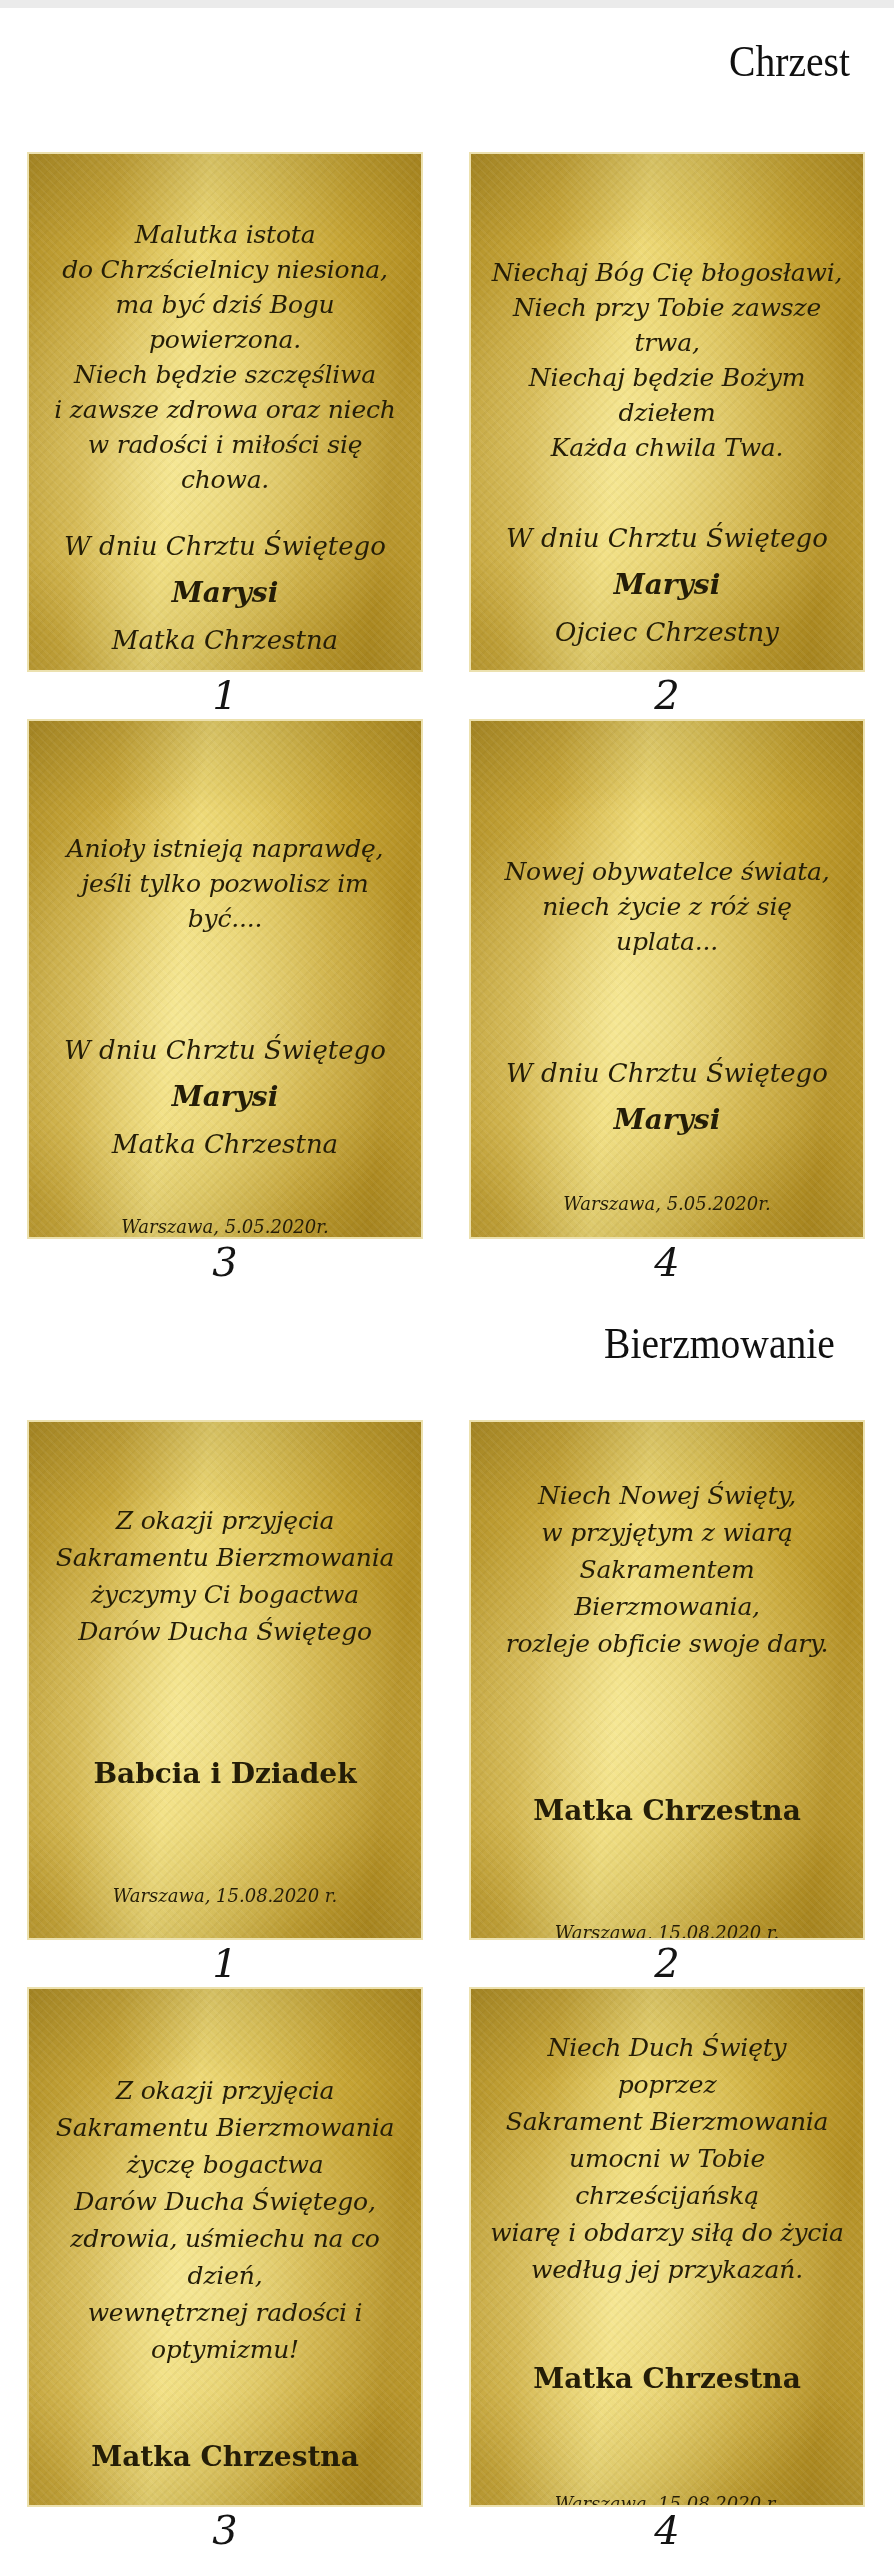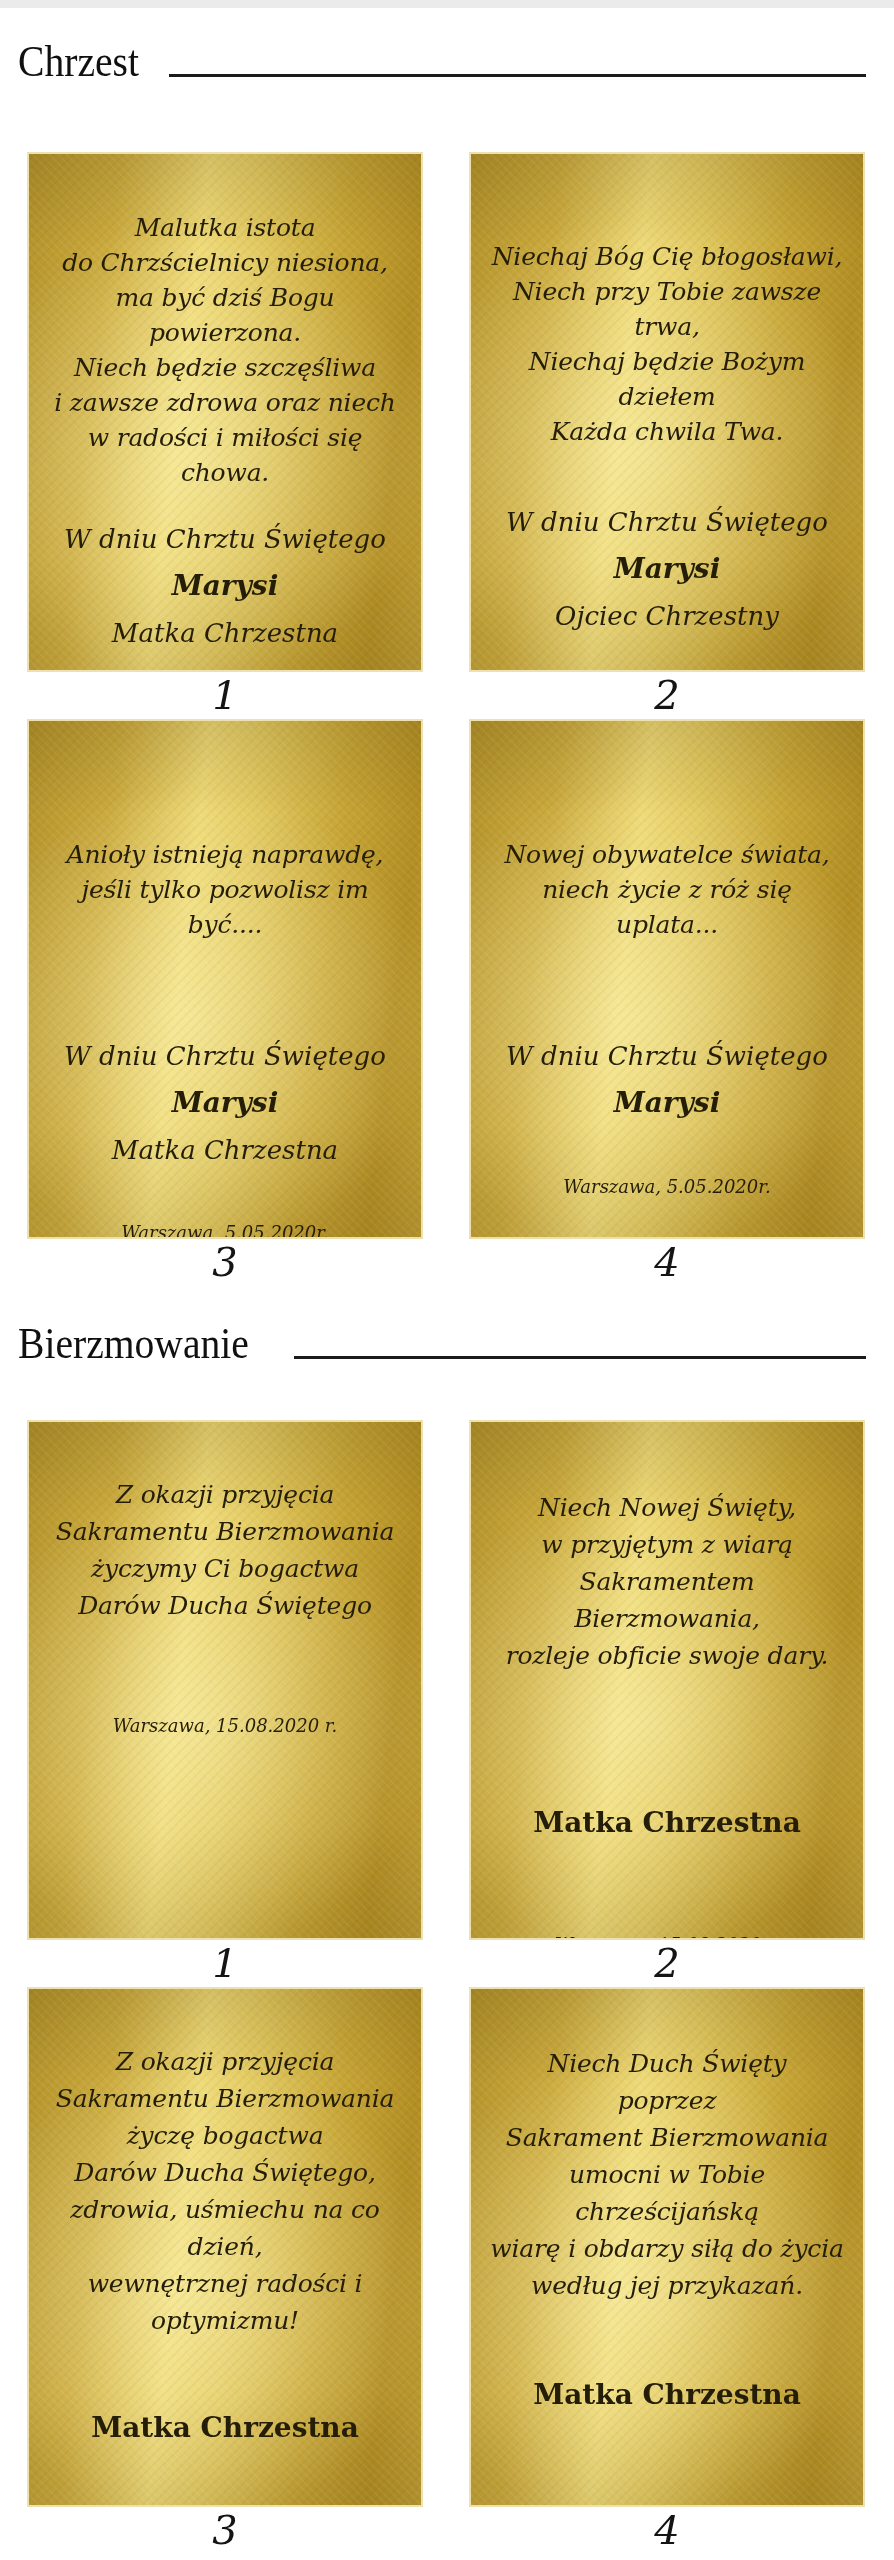--- a/index.html
+++ b/index.html
@@ -6,21 +6,21 @@
   body{
     width:894px;
     font-family:"DejaVu Serif","Liberation Serif",serif;
     color:#241d07;
     -webkit-font-smoothing:antialiased;
   }
   .top-strip{height:8px;background:#ebebeb;}
   
   .sec-header{
     display:flex;align-items:flex-end;
-    margin:0 28px 0 18px;height:46px;
+    margin:0 28px 0 18px;height:46px;flex-direction:column;
   }
   .sec-chrzest .sec-header{margin-top:30px;}
   .sec-bierzmowanie .sec-header{margin-top:34px;}
   .sec-title{
     margin:0;font-family:"Liberation Serif",serif;
     font-weight:400;font-size:45px;line-height:46px;color:#101010;
     transform:scaleX(0.88);transform-origin:left bottom;white-space:nowrap;
   }
   .rule{flex:1;height:0;border-bottom:3px solid #1a1a1a;margin:0 0 7px 14px;}
   
@@ -38,21 +38,21 @@
   .card{
     margin:0;height:520px;box-sizing:border-box;
     padding:0 18px;text-align:center;overflow:hidden;
     border:2px solid #ece1af;
     background:
       repeating-linear-gradient(45deg, rgba(255,255,255,0.05) 0 2px, rgba(0,0,0,0) 2px 6px),
       repeating-linear-gradient(-45deg, rgba(96,72,6,0.05) 0 2px, rgba(0,0,0,0) 2px 7px),
       radial-gradient(95% 70% at 42% 58%, rgba(255,248,185,0.50), rgba(255,248,185,0) 65%),
       linear-gradient(to bottom, rgba(70,52,0,0.16), rgba(70,52,0,0) 18%, rgba(70,52,0,0) 78%, rgba(70,52,0,0.12) 100%),
       linear-gradient(97deg, #b3922a 0%, #caa93c 20%, #eed975 40%, #e2c95f 52%, #c6a434 72%, #b28e23 88%, #bd9c33 100%);
-    display:flex;flex-direction:column;align-items:center;
+    display:flex;flex-direction:column;align-items:center;justify-content:center;
   }
   .poem-line{font-style:italic;font-size:25px;letter-spacing:-0.2px;}
   .sec-chrzest .poem-line{line-height:35px;}
   .sec-bierzmowanie .poem-line{line-height:37px;}
   .ded-intro,.ded-giver{font-style:italic;font-size:26px;line-height:46px;}
   .ded-name{font-style:italic;font-weight:700;font-size:28px;line-height:48px;}
   .signature{font-weight:700;font-size:28px;line-height:40px;}
   .date{font-style:italic;font-size:18px;line-height:35px;}
   
   .c-chrzest-1 .poem{margin-top:56px}  .c-chrzest-1 .dedication{margin-top:26px}
@@ -155,20 +155,21 @@
     <div class="rows">
         <div class="card-row">
   <figure class="card c-bierzmowanie-1">
     <div class="poem">
               <div class="poem-line">Z okazji przyjęcia</div>
               <div class="poem-line">Sakramentu Bierzmowania</div>
               <div class="poem-line">życzymy Ci bogactwa</div>
               <div class="poem-line">Darów Ducha Świętego</div>
             </div>
 
+    <div class="signature">Babcia i Dziadek</div>
     <div class="date">Warszawa, 15.08.2020 r.</div>
   </figure>
 
   <figure class="card c-bierzmowanie-2">
     <div class="poem">
               <div class="poem-line">Niech Nowej Święty,</div>
               <div class="poem-line">w przyjętym z wiarą</div>
               <div class="poem-line">Sakramentem Bierzmowania,</div>
               <div class="poem-line">rozleje obficie swoje dary.</div>
             </div>

